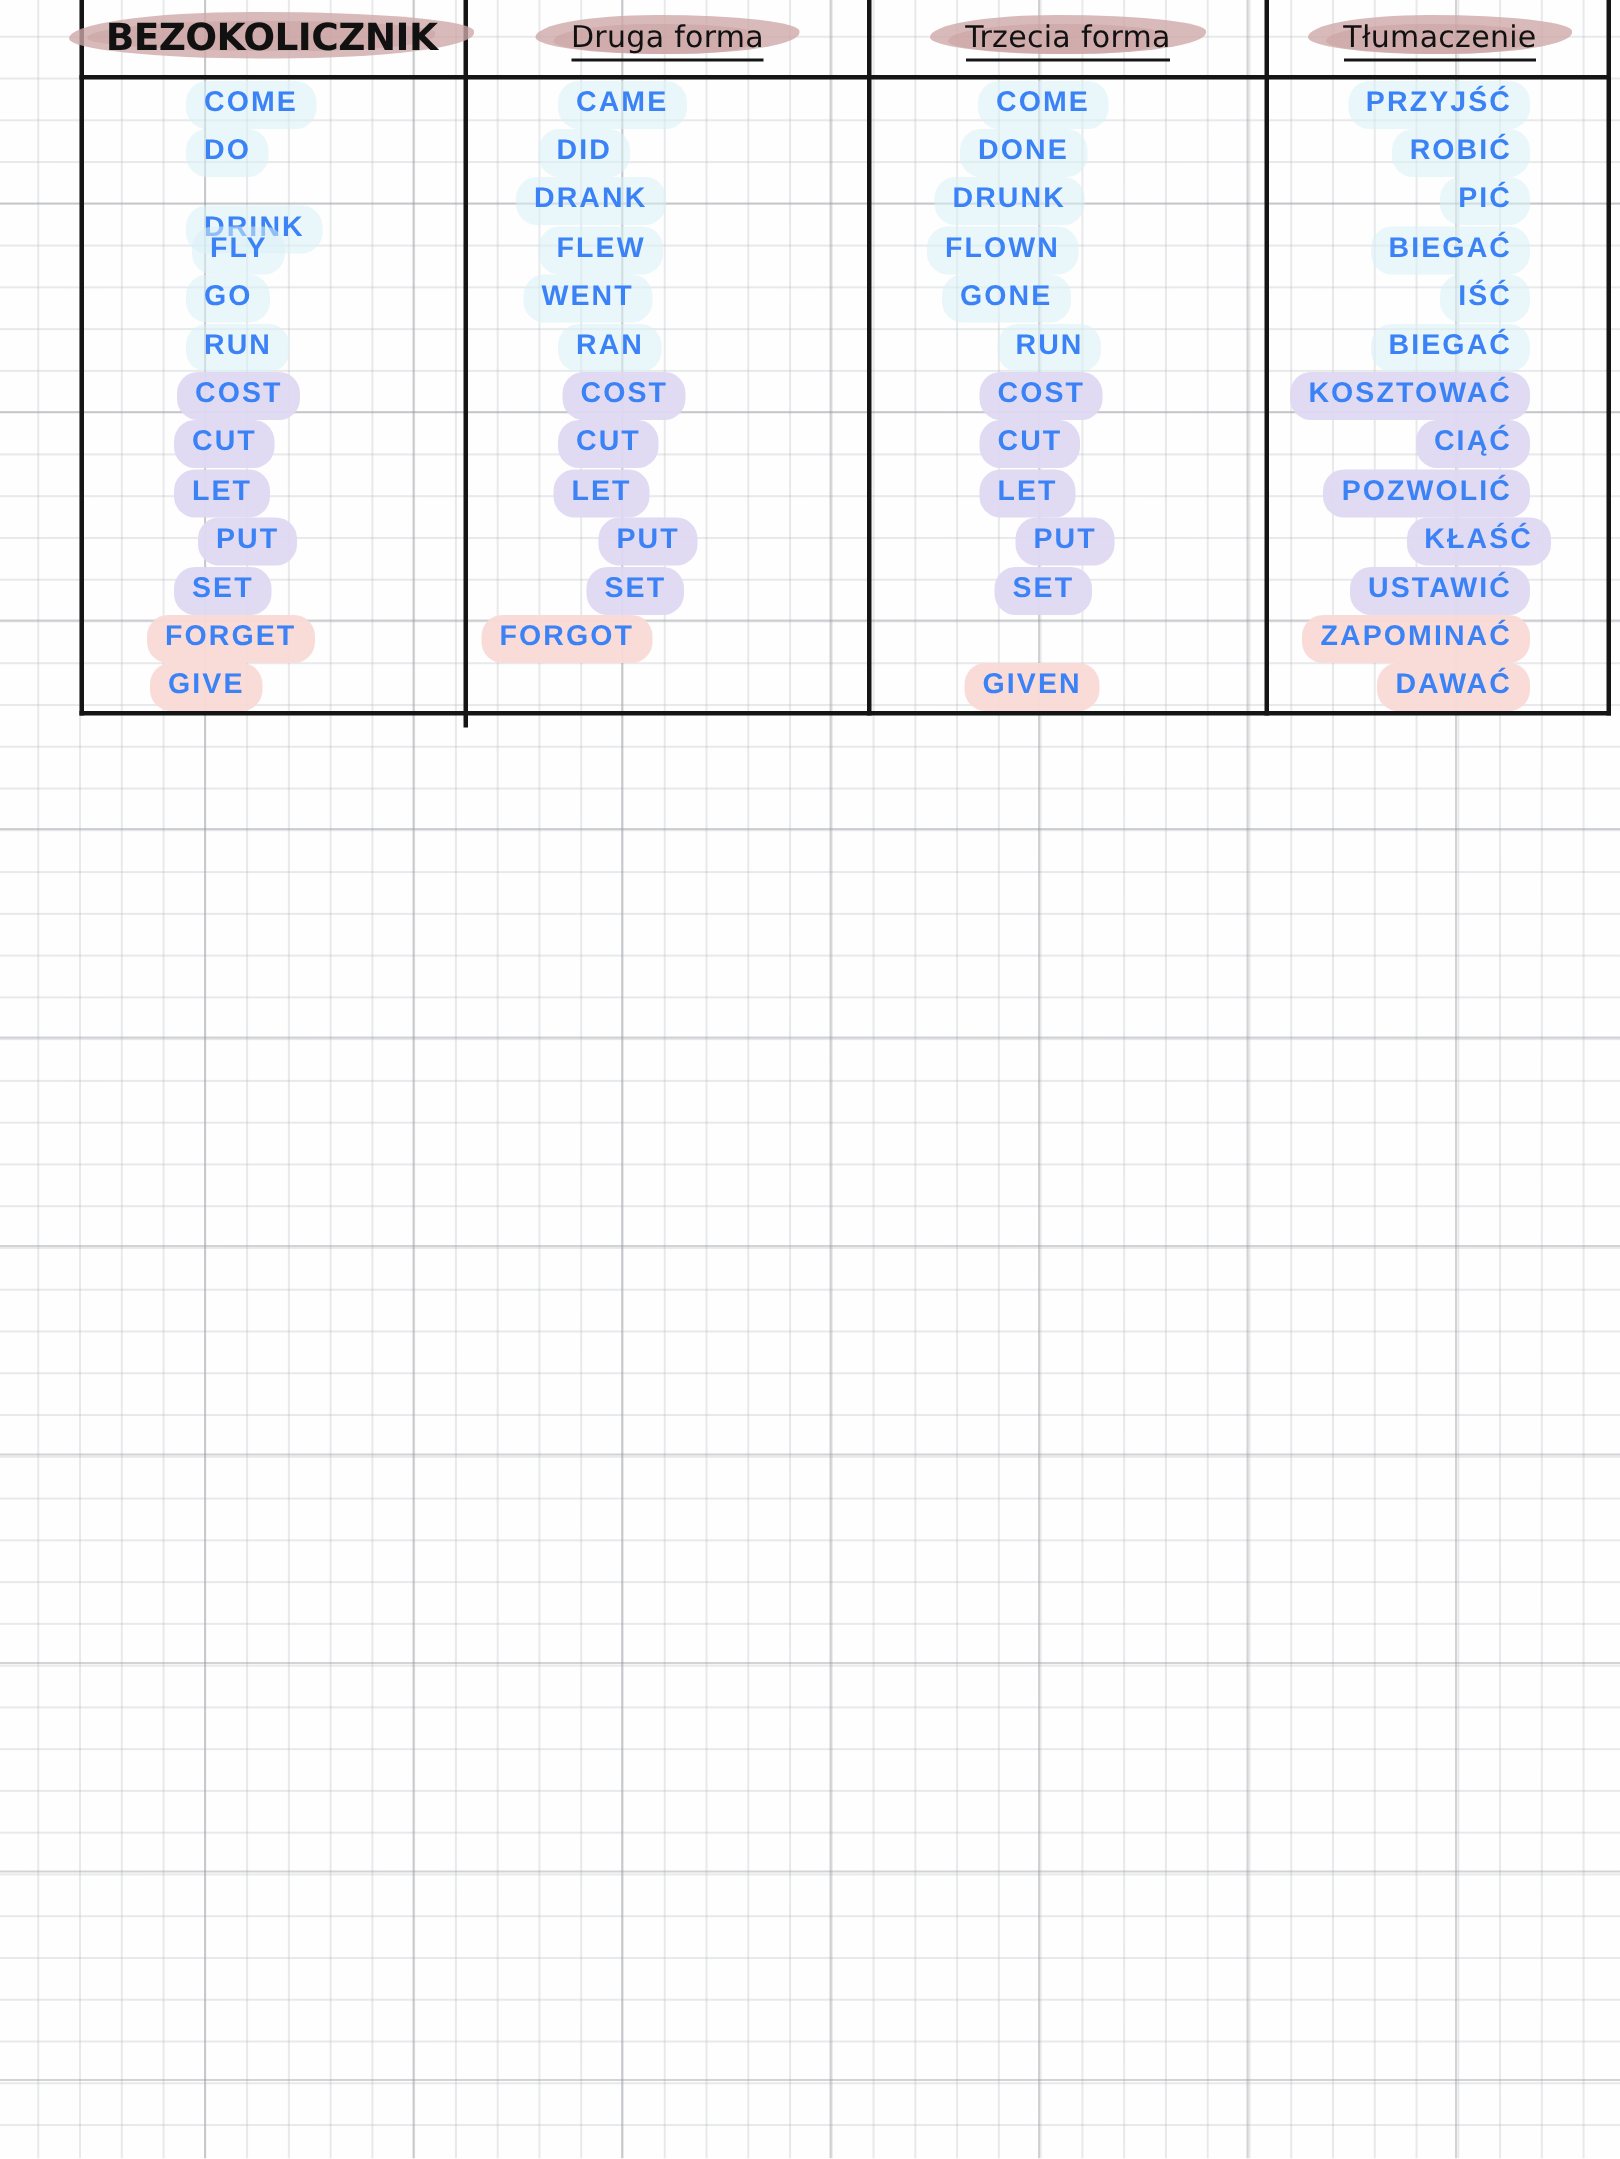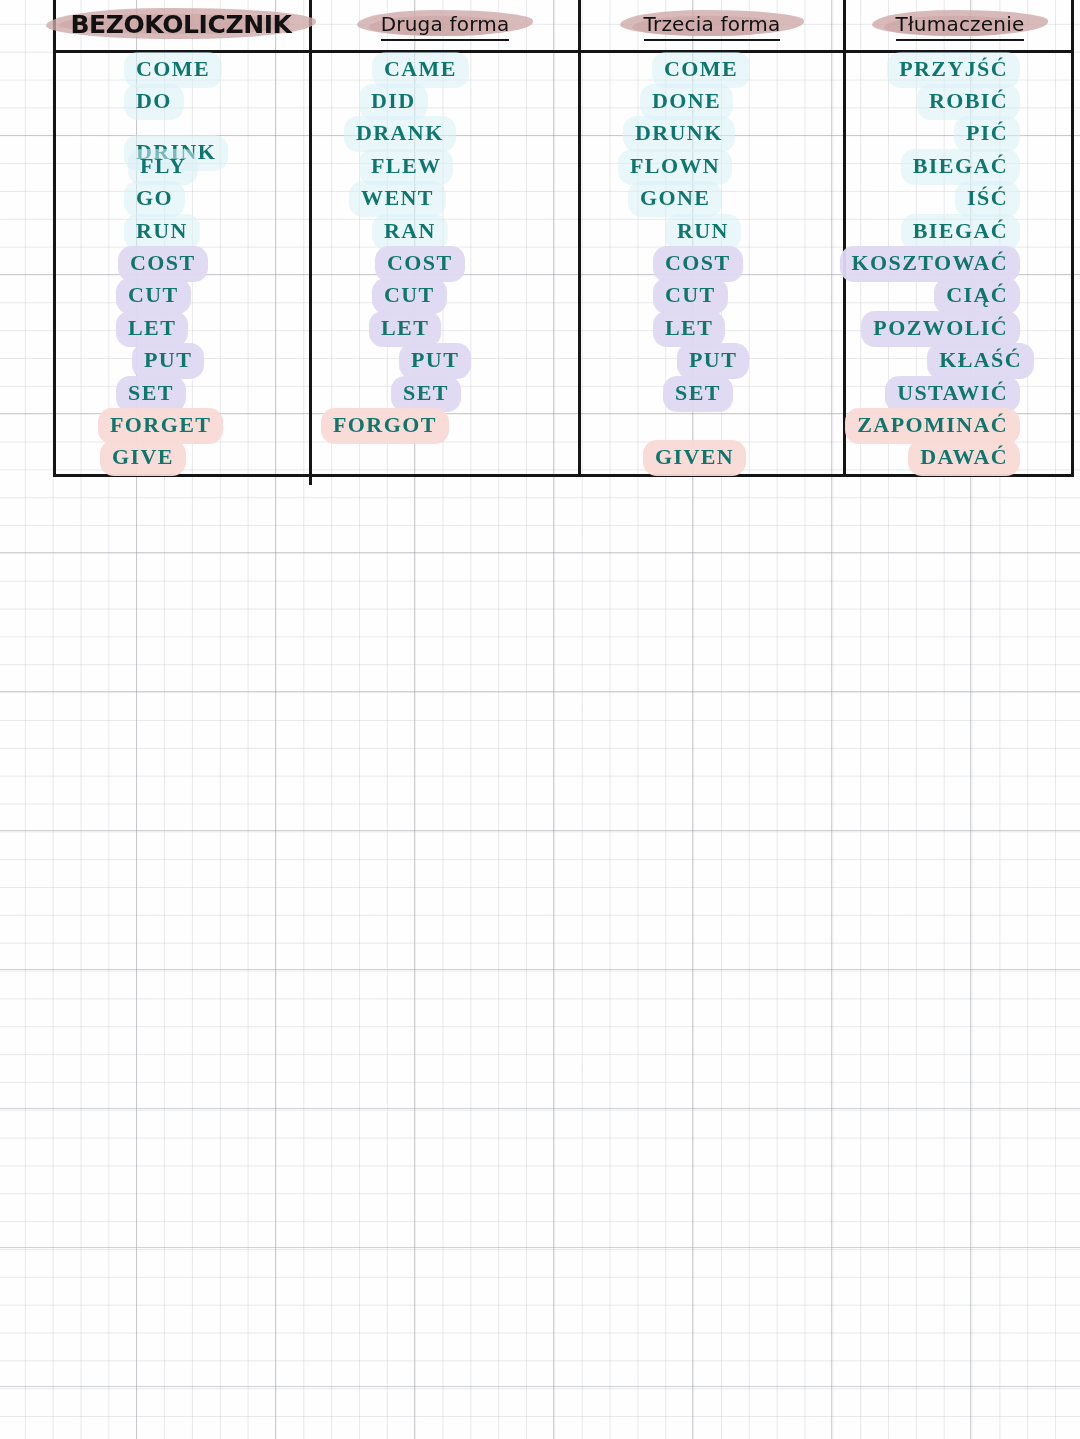--- a/index.html
+++ b/index.html
@@ -163,25 +163,25 @@
     align-items: center;
   }
   .cell.c0 { left: 0px;   width: 256px; }
   .cell.c1 { left: 259px; width: 266px; }
   .cell.c2 { left: 528px; width: 262px; }
   .cell.c3 { left: 793px; width: 184px; justify-content: flex-end; padding-right: 13px; }
 
   .word {
     position: relative;
     display: inline-block;
-    font-family: Liberation Serif, serif;
+    font-family: Liberation Sans, sans-serif;
     font-weight: bold;
-    font-size: 22px;
+    font-size: 19px;
     letter-spacing: 1.4px;
-    color: #0f766e;
+    color: #3b82f6;
     white-space: nowrap;
     padding: 2px 9px 3px 9px;
     z-index: 1;
   }
   .word::before {
     content: "";
     position: absolute;
     left: -3px;
     right: -3px;
     top: -2px;

